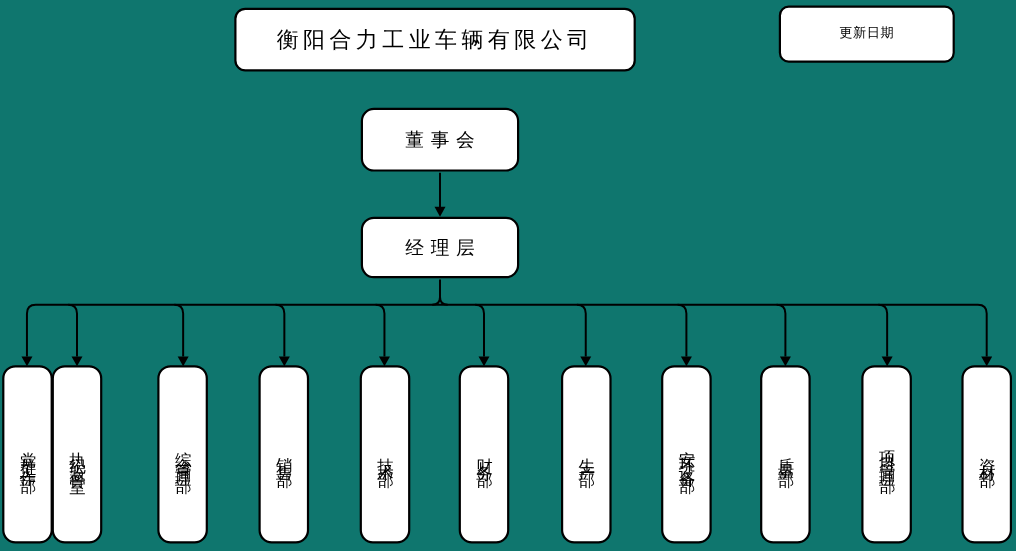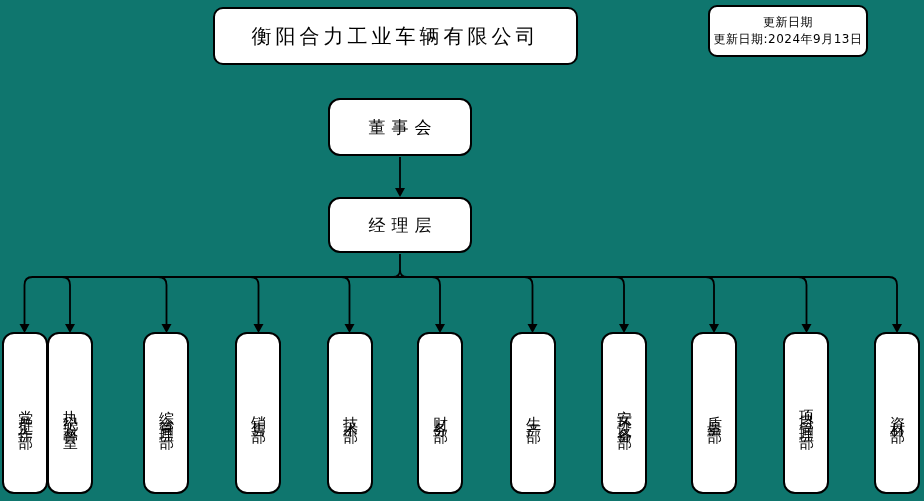--- a/index.html
+++ b/index.html
@@ -107,21 +107,20 @@
     <polygon points="801.5,324 811.5,324 806.5,333" fill="#000000" stroke="none"></polygon>
     <polygon points="892,324 902,324 897,333" fill="#000000" stroke="none"></polygon>
   </svg>
 
   <div class="box title-box">
     <span>衡阳合力工业车辆有限公司</span>
   </div>
 
   <div class="box legend-box">
     <div>更新日期</div>
-    <div>更新日期:2024年9月13日</div>
   </div>
 
   <div class="box node management">
     <span>经理层</span>
   </div>
   <div class="box node board">
     <span>董事会</span>
   </div>
 
   <div class="box dept" style="left:2px">

